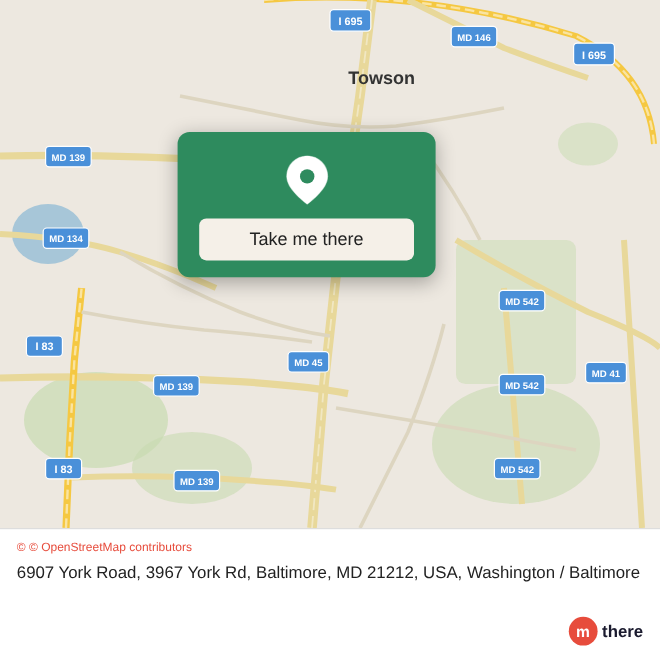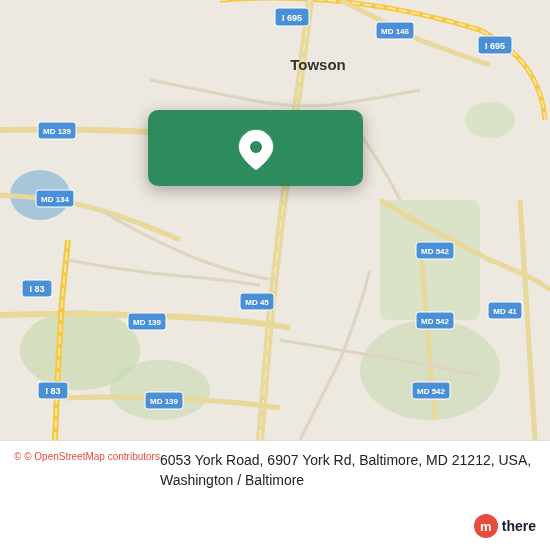--- a/index.html
+++ b/index.html
@@ -74,21 +74,21 @@
       width: 100%;
       text-align: center;
     }
 
     
     #bottom-bar {
       width: 550px;
       height: 110px;
       background: #fff;
       display: flex;
-      flex-direction: row;
+      flex-direction: column;
       justify-content: center;
       padding: 10px 14px 6px 14px;
       border-top: 1px solid #ddd;
       position: relative;
     }
 
     .attribution {
       font-size: 10px;
       color: #888;
       margin-bottom: 6px;
@@ -219,26 +219,27 @@
   </svg>
 
   <div class="popup-card">
 
     <div class="popup-pin-icon">
       <svg width="40" height="44" viewBox="0 0 40 44" xmlns="http://www.w3.org/2000/svg">
         <path d="M20 2 C10.6 2 3 9.6 3 19 C3 30 20 42 20 42 C20 42 37 30 37 19 C37 9.6 29.4 2 20 2Z" fill="white" stroke="rgba(255,255,255,0.5)" stroke-width="1"></path>
         <circle cx="20" cy="19" r="6" fill="#2e8b5e"></circle>
       </svg>
     </div>
+    <button class="popup-button">Take me there</button>
   </div>
 </div>
 
 <div id="bottom-bar">
   <div class="attribution">
     <span>©</span>
     <span>© OpenStreetMap contributors</span>
   </div>
-  <div class="address-text">6053 York Road, 6907 York Rd, Baltimore, MD 21212, USA, Washington / Baltimore</div>
+  <div class="address-text">6907 York Road, 3967 York Rd, Baltimore, MD 21212, USA, Washington / Baltimore</div>
   <div class="moovit-logo">
     <div class="moovit-m">m</div>
     <span>there</span>
   </div>
 </div>
 
 </body></html>

